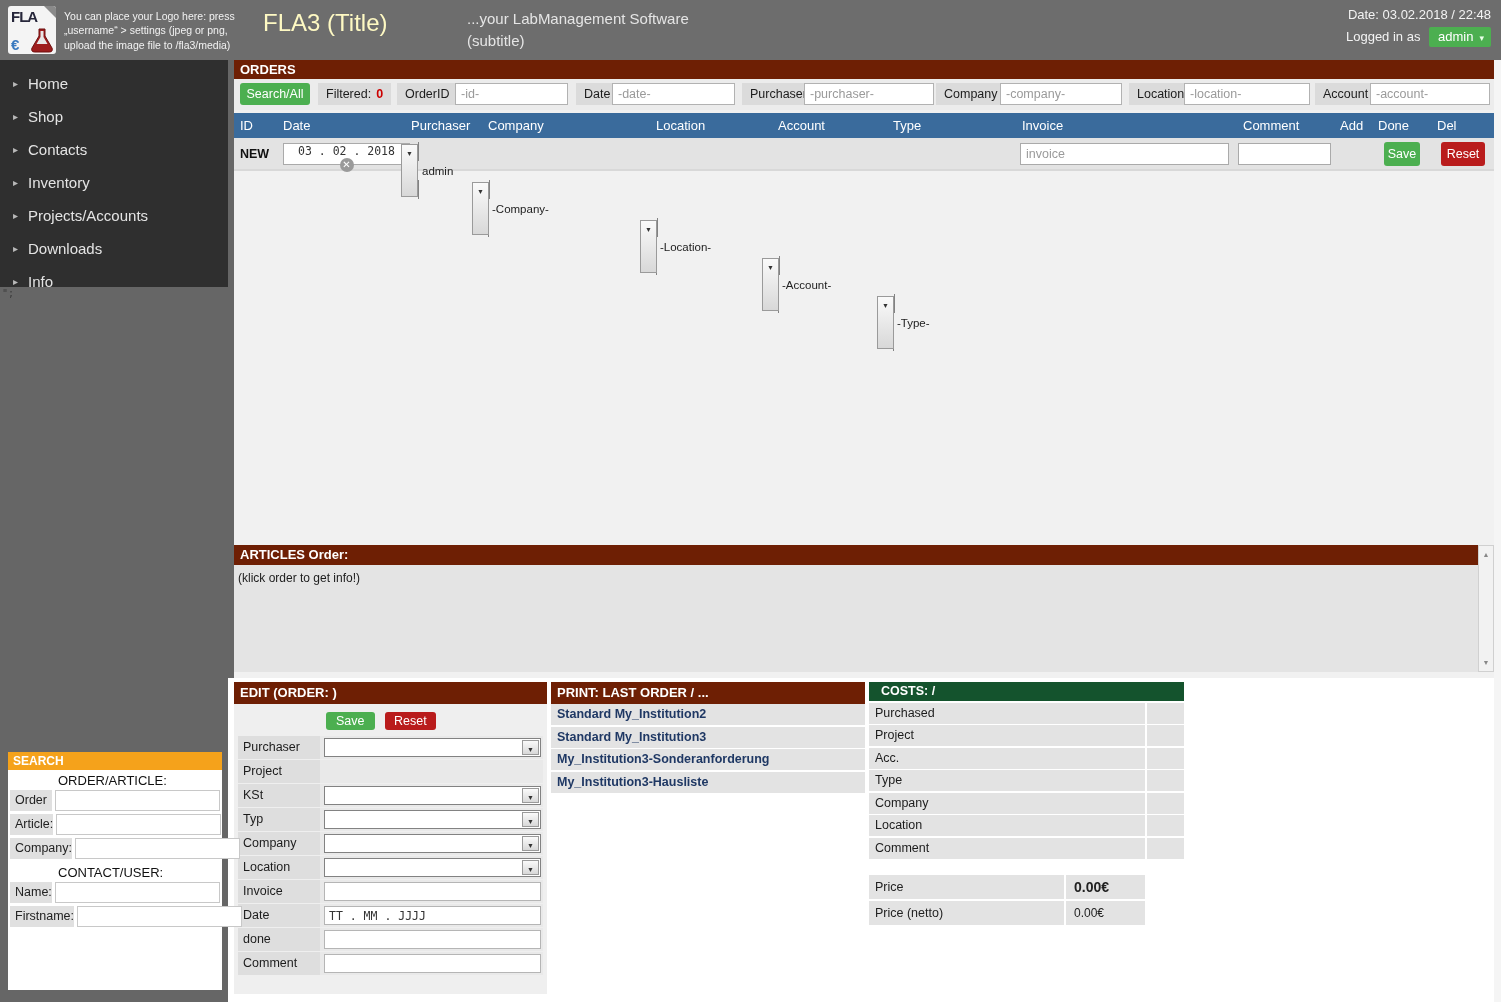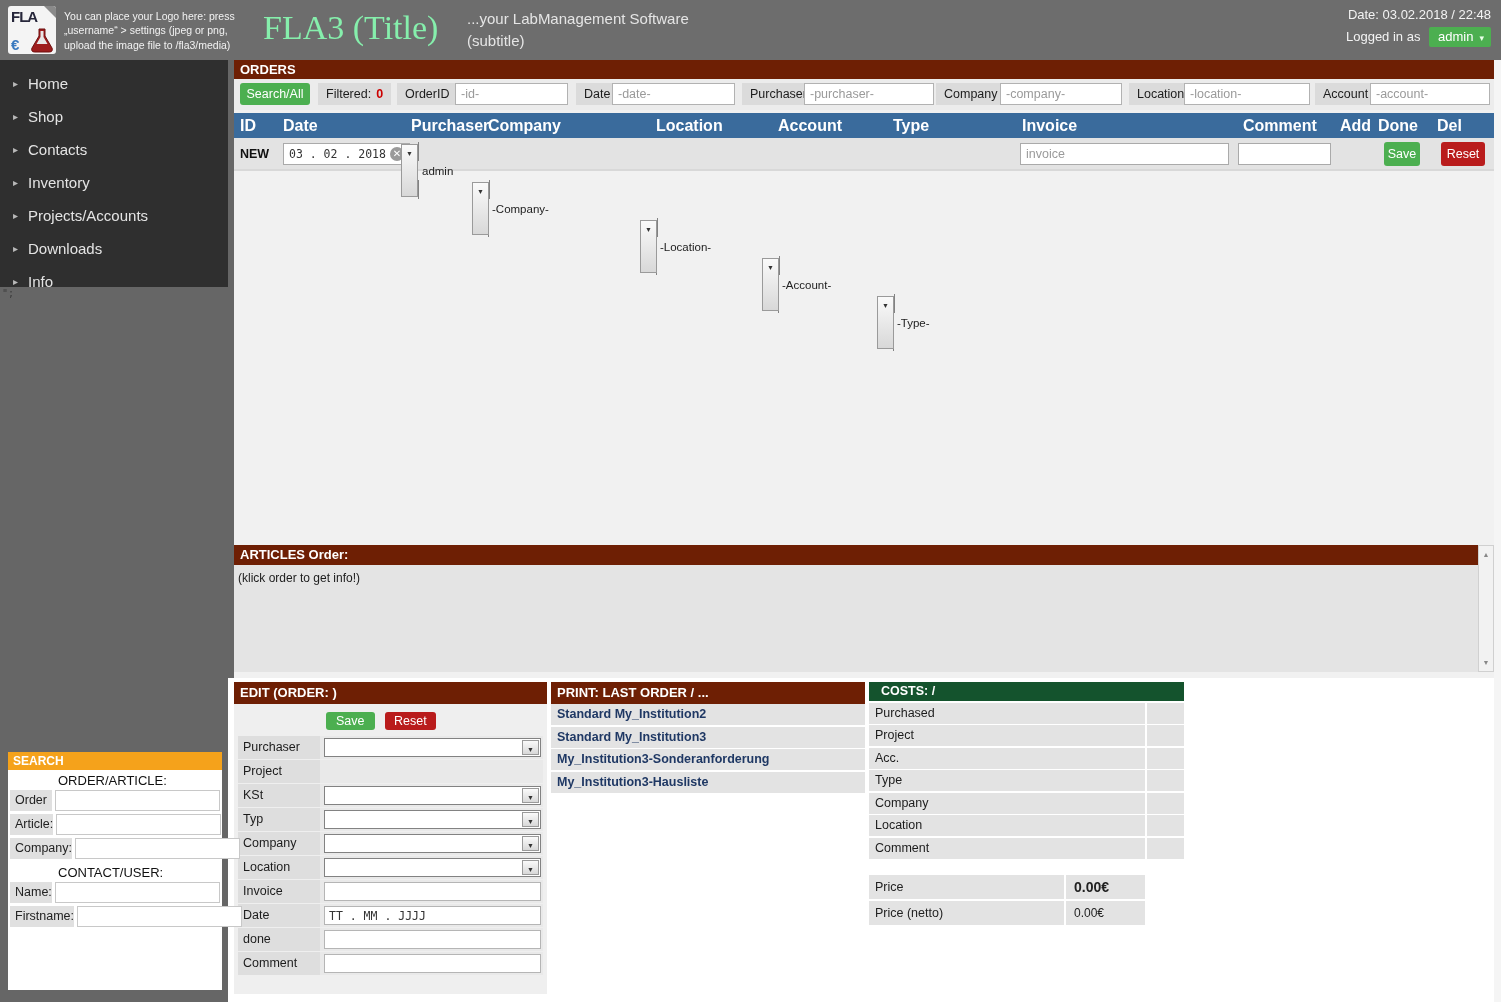--- a/index.html
+++ b/index.html
@@ -12,21 +12,21 @@
     color:#222;
   }
   
   .topbar { position:absolute; left:0; top:0; width:1501px; height:60px; background:#6d6d6d; }
   .logo { position:absolute; left:8px; top:6px; width:48px; height:48px; background:#f4f4f4; border-radius:3px; overflow:hidden; }
   .logo-fold { position:absolute; right:0; top:0; width:0; height:0; border-left:12px solid transparent; border-top:12px solid #8a8a8a; }
   .logo-text { position:absolute; left:3px; top:2px; font-size:15px; font-weight:bold; color:#26263a; letter-spacing:-1px; }
   .logo-flask { position:absolute; right:2px; bottom:1px; }
   .logo-euro { position:absolute; left:3px; bottom:1px; font-size:15px; font-weight:bold; color:#3a7abf; }
   .logo-hint { position:absolute; left:64px; top:9px; width:182px; font-size:10.5px; line-height:1.38; color:#f2f2f2; }
-  .app-title { position:absolute; left:263px; top:9px; font-size:34px; color:#86efac;font-family:Liberation Serif, serif; }
+  .app-title { position:absolute; left:263px; top:9px; font-size:24px; color:#fef9c3; }
   .app-subtitle { position:absolute; left:467px; top:8px; font-size:15px; line-height:1.45; color:#e5e5e5; }
   .top-right { position:absolute; right:10px; top:7px; text-align:right; font-size:13px; color:#f3f3f3; }
   .top-right .row2 { margin-top:5px; }
   .user-btn { display:inline-block; background:#4caf50; color:#fff; padding:2px 7px 3px 9px; border-radius:2px; margin-left:5px; font-size:13px; cursor:pointer; }
   .user-caret { font-size:9px; margin-left:6px; color:#e8ffe8; }
 
   
   .sidebar { position:absolute; left:0; top:60px; width:228px; height:227px; background:#2f2f2f; padding-top:7px; }
   .side-item { height:33px; display:flex; align-items:center; padding-left:13px; cursor:pointer; }
   .side-item .tri { color:#b9b9b9; font-size:10px; width:15px; }
@@ -39,21 +39,21 @@
   .orders-title { position:absolute; left:0; top:0; width:1260px; height:19px; }
   .filter-row { position:absolute; left:0; top:19px; width:1260px; height:31px; background:#ececec; }
   .f-abs { position:absolute; top:4px; height:22px; }
   .btn-green { background:#4caf50; color:#fff; border:none; border-radius:3px; font-size:12.5px; font-family:inherit; cursor:pointer; }
   .btn-gray { background:#b91c1c; color:#fff; border:none; border-radius:3px; font-size:12.5px; font-family:inherit; cursor:pointer; }
   .f-chip { background:#dbdbdb; font-size:12.5px; line-height:22px; padding:0 8px; color:#1c1c1c; white-space:nowrap; }
   .f-chip .cnt { color:#cc0000; font-weight:bold; margin-left:5px; }
   .f-input { border:1px solid #b2b2b2; font-size:12.5px; padding:0 5px; font-family:inherit; color:#444; background:#fff; }
   .f-input::placeholder { color:#9a9a9a; }
   .thead { position:absolute; left:0; top:53px; width:1260px; height:25px; background:#3a6b9c; }
-  .th { position:absolute; top:0; line-height:25px; color:#fff; font-weight:bold; font-size:16px; }
+  .th { position:absolute; top:0; line-height:25px; color:#fff; font-weight:normal; font-size:13px; }
   .new-row { position:absolute; left:0; top:78px; width:1260px; height:33px; background:#e3e3e3; border-bottom:2px solid #d8d8d8; }
   .n-abs { position:absolute; top:5px; height:22px; }
   .new-lbl { line-height:33px; top:0; font-size:12.5px; font-weight:bold; color:#111; }
   .datebox { background:#fff; border:1px solid #aaa; display:flex; align-items:center; padding:0 5px; }
   .datebox .dval { font-family:"DejaVu Sans Mono", monospace; font-size:11.5px; color:#333; flex:1; }
   .clear-ic { width:14px; height:14px; border-radius:50%; background:#9a9a9a; color:#fff; font-size:10px; line-height:14px; text-align:center; cursor:pointer; }
   .sel { background:#fff; border:1px solid #828282; position:relative; cursor:pointer; }
   .sel .sv { font-size:11.5px; line-height:20px; padding-left:4px; color:#222; display:block; overflow:hidden; white-space:nowrap; }
   .sel .sb { position:absolute; right:1px; top:1px; bottom:1px; width:17px; background:linear-gradient(#fafafa,#d8d8d8); border:1px solid #9a9a9a; text-align:center; }
   .sel .sb span { font-size:7px; color:#333; line-height:18px; display:block; }
@@ -200,21 +200,21 @@
     <span class="th" style="left:659px;">Type</span>
     <span class="th" style="left:788px;">Invoice</span>
     <span class="th" style="left:1009px;">Comment</span>
     <span class="th" style="left:1106px;">Add</span>
     <span class="th" style="left:1144px;">Done</span>
     <span class="th" style="left:1203px;">Del</span>
   </div>
 
   <div class="new-row">
     <span class="n-abs new-lbl" style="left:6px;">NEW</span>
-    <span class="n-abs datebox" style="left:49px; width:127px;">
+    <span class="n-abs datebox" style="left:49px; width:127px;flex-direction:column;">
       <span class="dval">03 . 02 . 2018</span>
       <span class="clear-ic">✕</span>
     </span>
     <span class="n-abs sel" style="left:184px; width:51px;"><span class="sv">admin</span><span class="sb">
           <span>▼</span>
         </span></span>
     <span class="n-abs sel" style="left:254px; width:131px;"><span class="sv">-Company-</span><span class="sb">
           <span>▼</span>
         </span></span>
     <span class="n-abs sel" style="left:422px; width:93px;"><span class="sv">-Location-</span><span class="sb">

